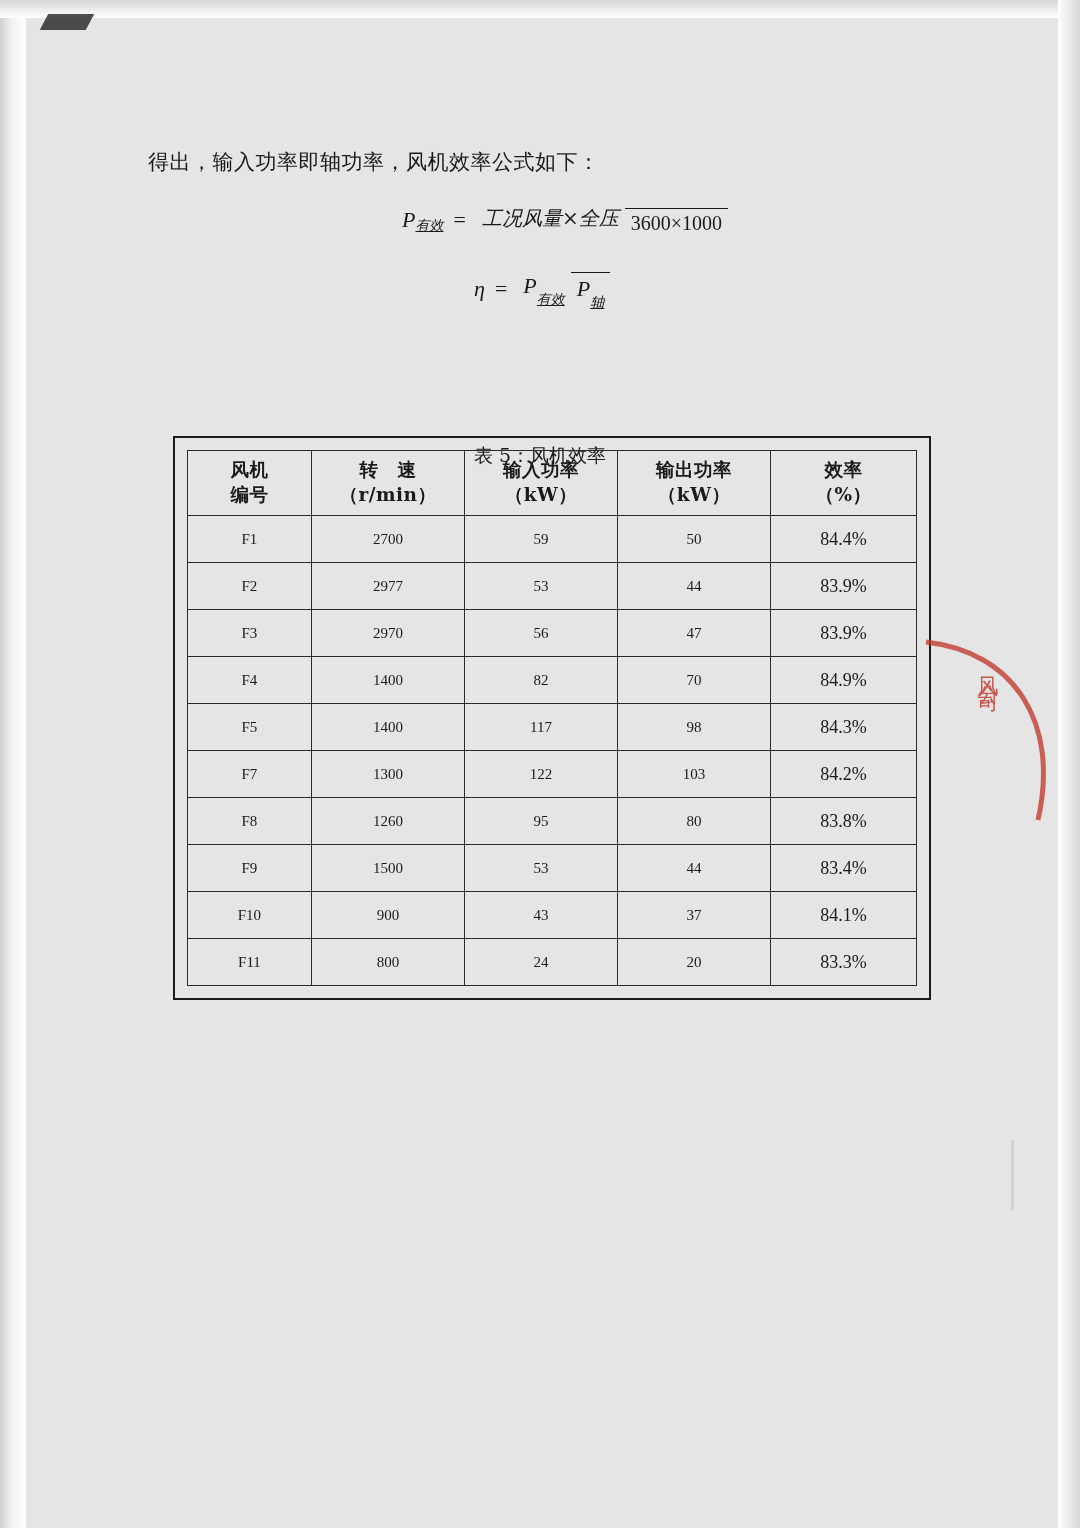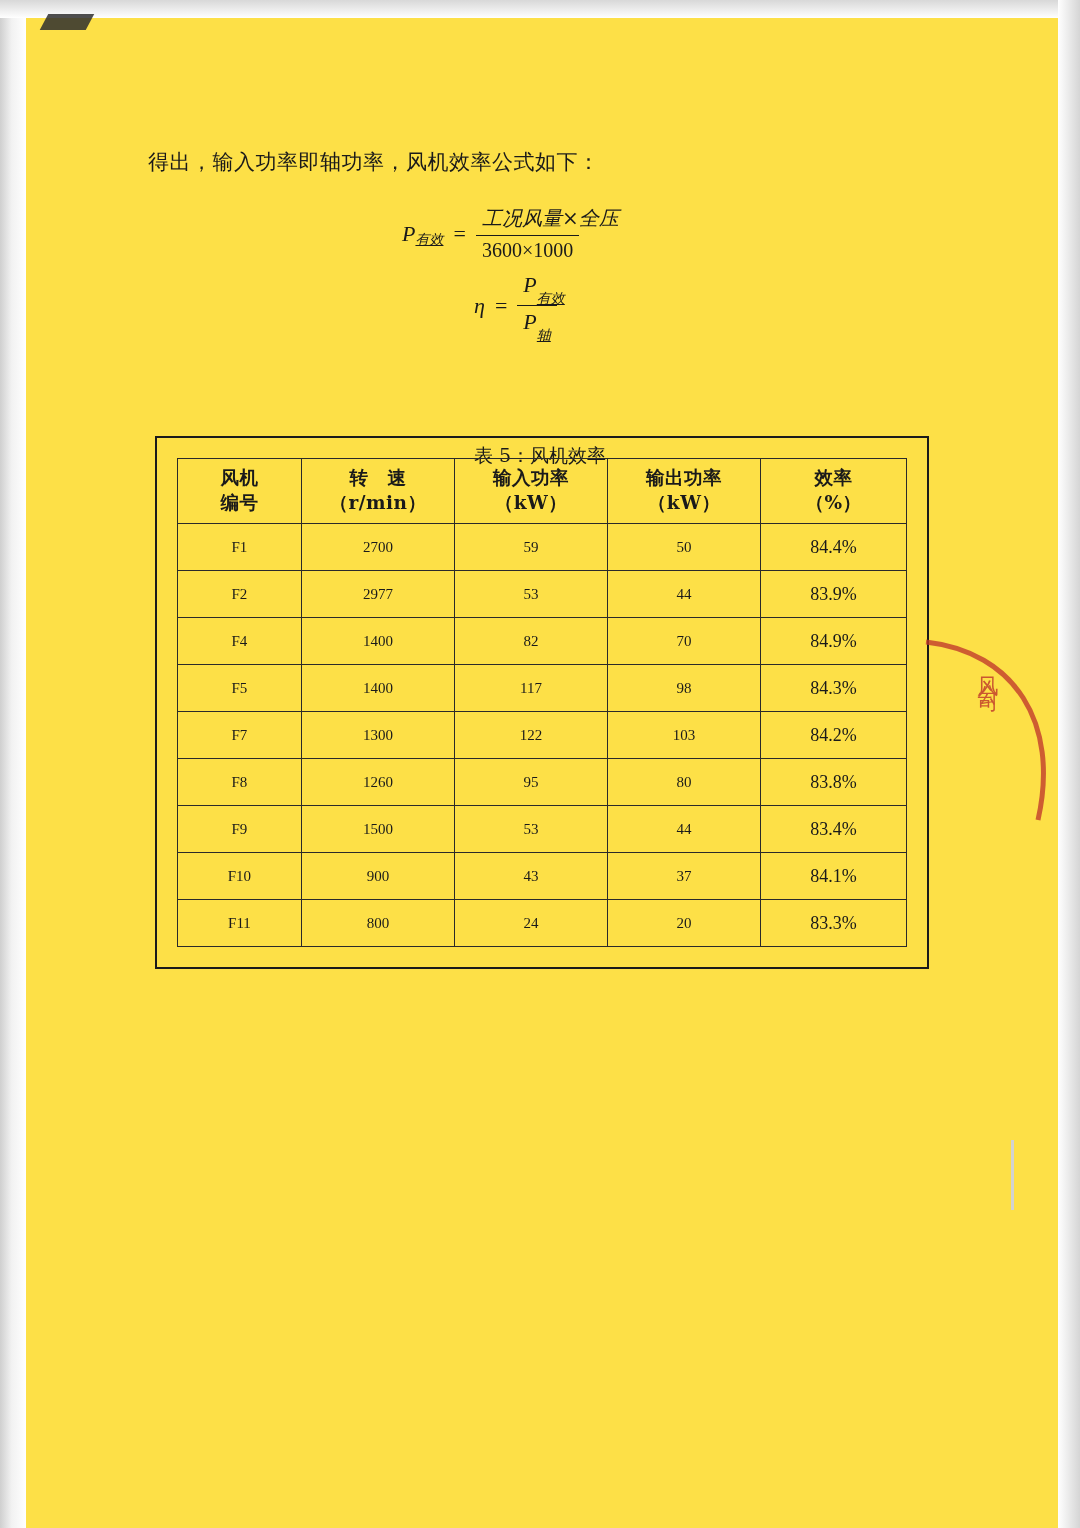--- a/index.html
+++ b/index.html
@@ -4,21 +4,21 @@
 <style>
   html, body {
     margin: 0;
     padding: 0;
     background: #b9b9b9;
   }
   .page {
     position: relative;
     width: 1080px;
     height: 1528px;
-    background: #fde047;
+    background: #e5e5e5;
     overflow: hidden;
     font-family: "Liberation Serif", serif;
     color: #1a1a1a;
   }
   
   .scan-edge-left {
     position: absolute;
     left: 0; top: 0;
     width: 26px; height: 1528px;
     background: linear-gradient(to right, #cfcfcf 0%, #f2f2f2 45%, #ffffff 100%);
@@ -91,22 +91,22 @@
     font-style: italic;
     vertical-align: sub;
     position: relative;
     top: 6px;
     letter-spacing: 0;
     text-decoration: underline;
   }
   .eq { margin: 0 10px; font-size: 22px; }
   .frac {
     display: inline-flex;
-    flex-direction: column;
-    align-items: flex-start;
+    flex-direction: row;
+    align-items: flex-end;
     text-align: center;
   }
   .frac .num {
     padding: 0 6px 3px 6px;
     font-style: italic;
     white-space: nowrap;
     font-size: 20px;
   }
   .frac .den {
     border-top: 1.6px solid #1a1a1a;
@@ -128,25 +128,25 @@
     width: 1080px;
     text-align: center;
     font-size: 19px;
     font-family: "DejaVu Serif", "Liberation Serif", serif;
     margin-top: 35px;
   }
 
   
   .tbl-wrap {
     position: absolute;
-    left: 155px;
+    left: 173px;
     top: 436px;
     width: 730px;
     border: 2.5px solid #1a1a1a;
-    padding: 20px;
+    padding: 12px;
   }
   table.eff {
     border-collapse: collapse;
     width: 100%;
     font-family: "DejaVu Serif", "Liberation Serif", serif;
   }
   table.eff td, table.eff th {
     border: 1.2px solid #2a2a2a;
     text-align: center;
     font-size: 18px;
@@ -276,20 +276,27 @@
           <td class="eff-val">84.4%</td>
         </tr>
         <tr>
           <td class="id">F2</td>
           <td>2977</td>
           <td>53</td>
           <td>44</td>
           <td class="eff-val">83.9%</td>
         </tr>
         <tr>
+          <td class="id">F3</td>
+          <td>2970</td>
+          <td>56</td>
+          <td>47</td>
+          <td class="eff-val">83.9%</td>
+        </tr>
+        <tr>
           <td class="id">F4</td>
           <td>1400</td>
           <td>82</td>
           <td>70</td>
           <td class="eff-val">84.9%</td>
         </tr>
         <tr>
           <td class="id">F5</td>
           <td>1400</td>
           <td>117</td>

